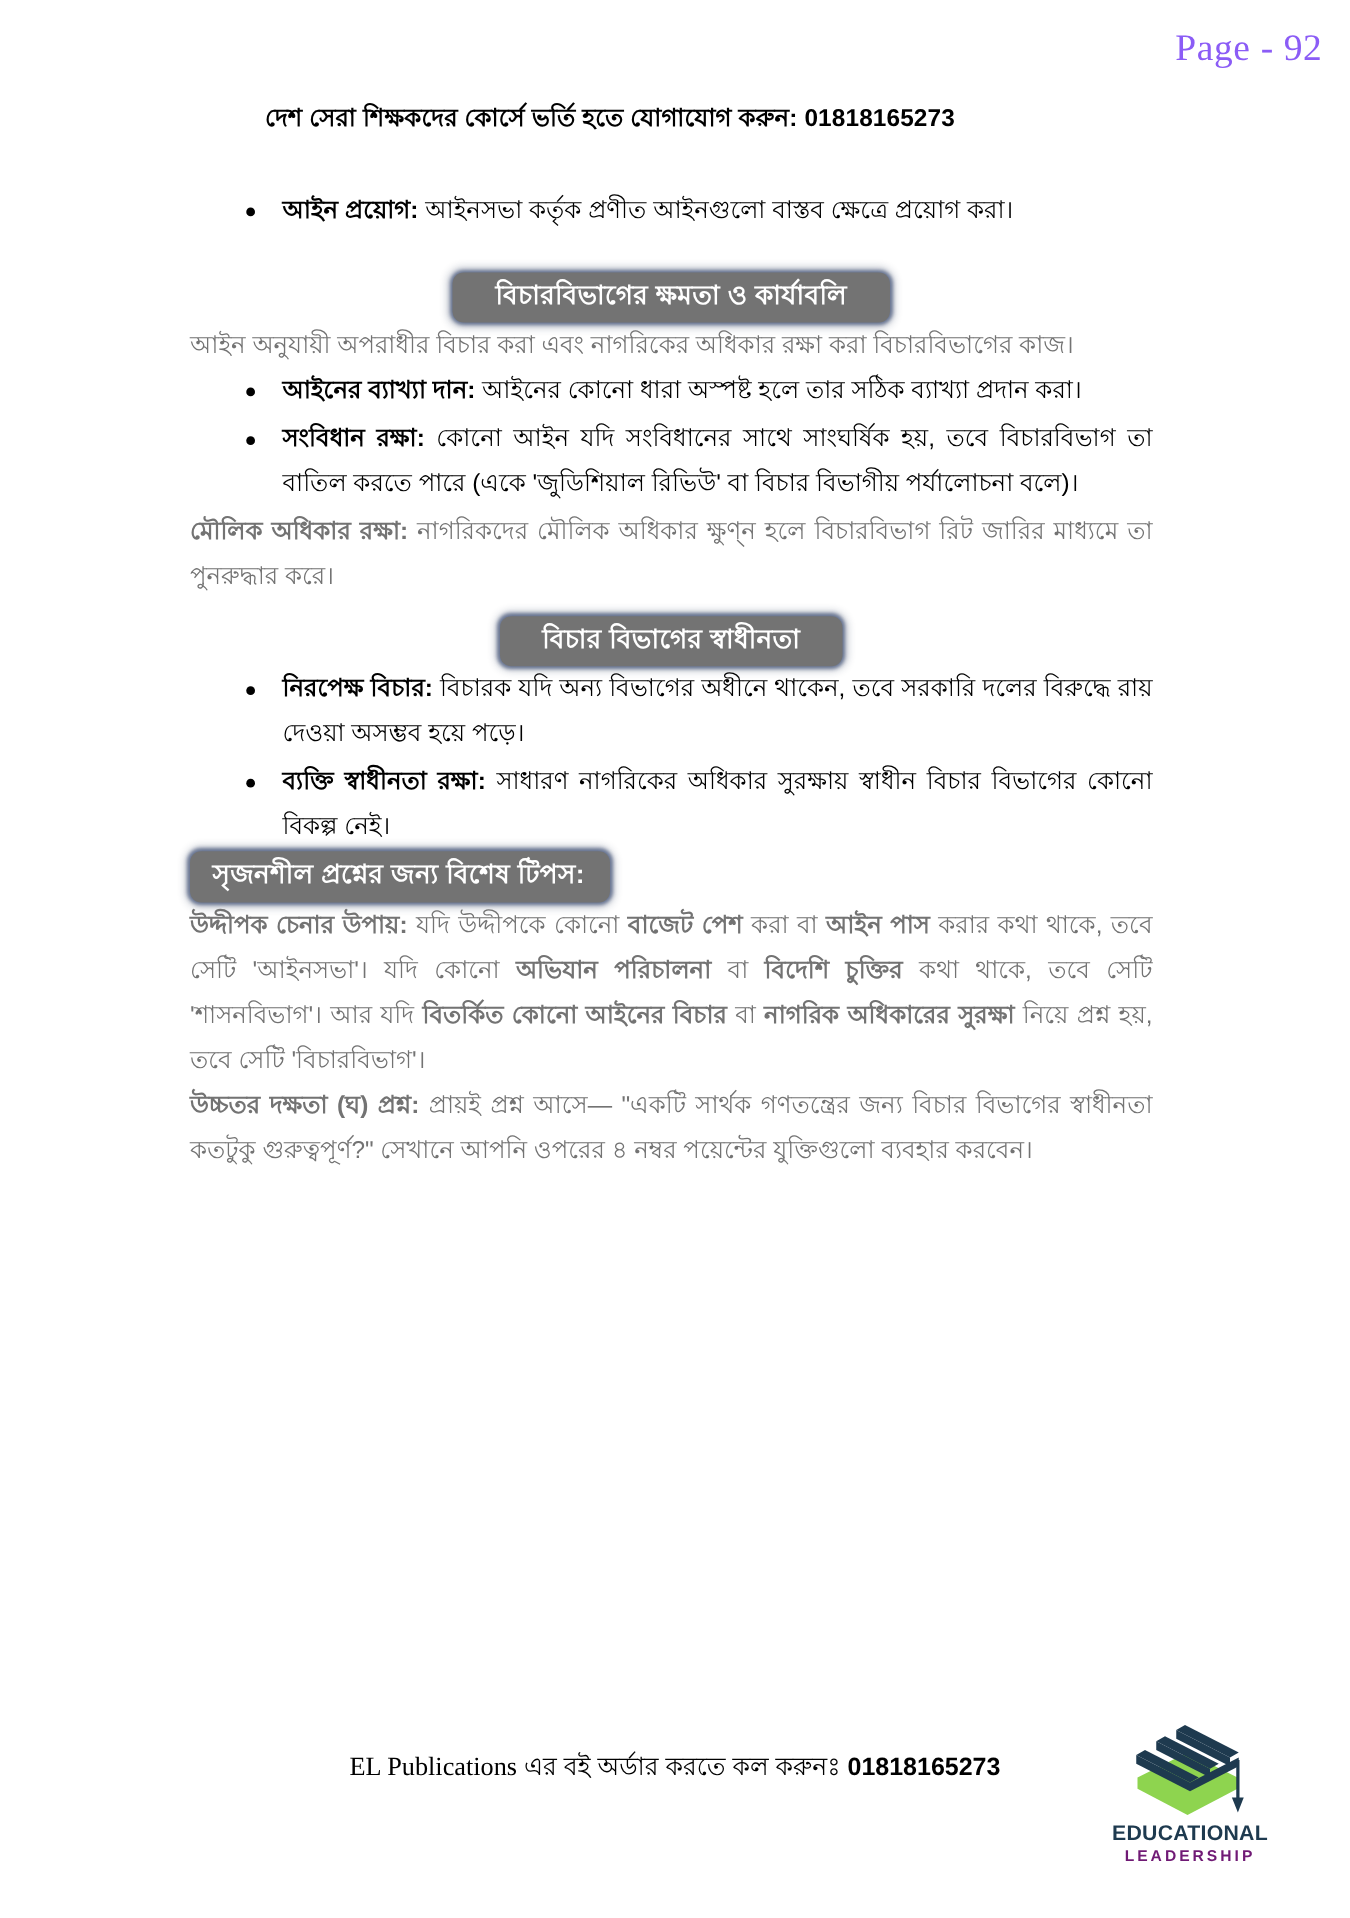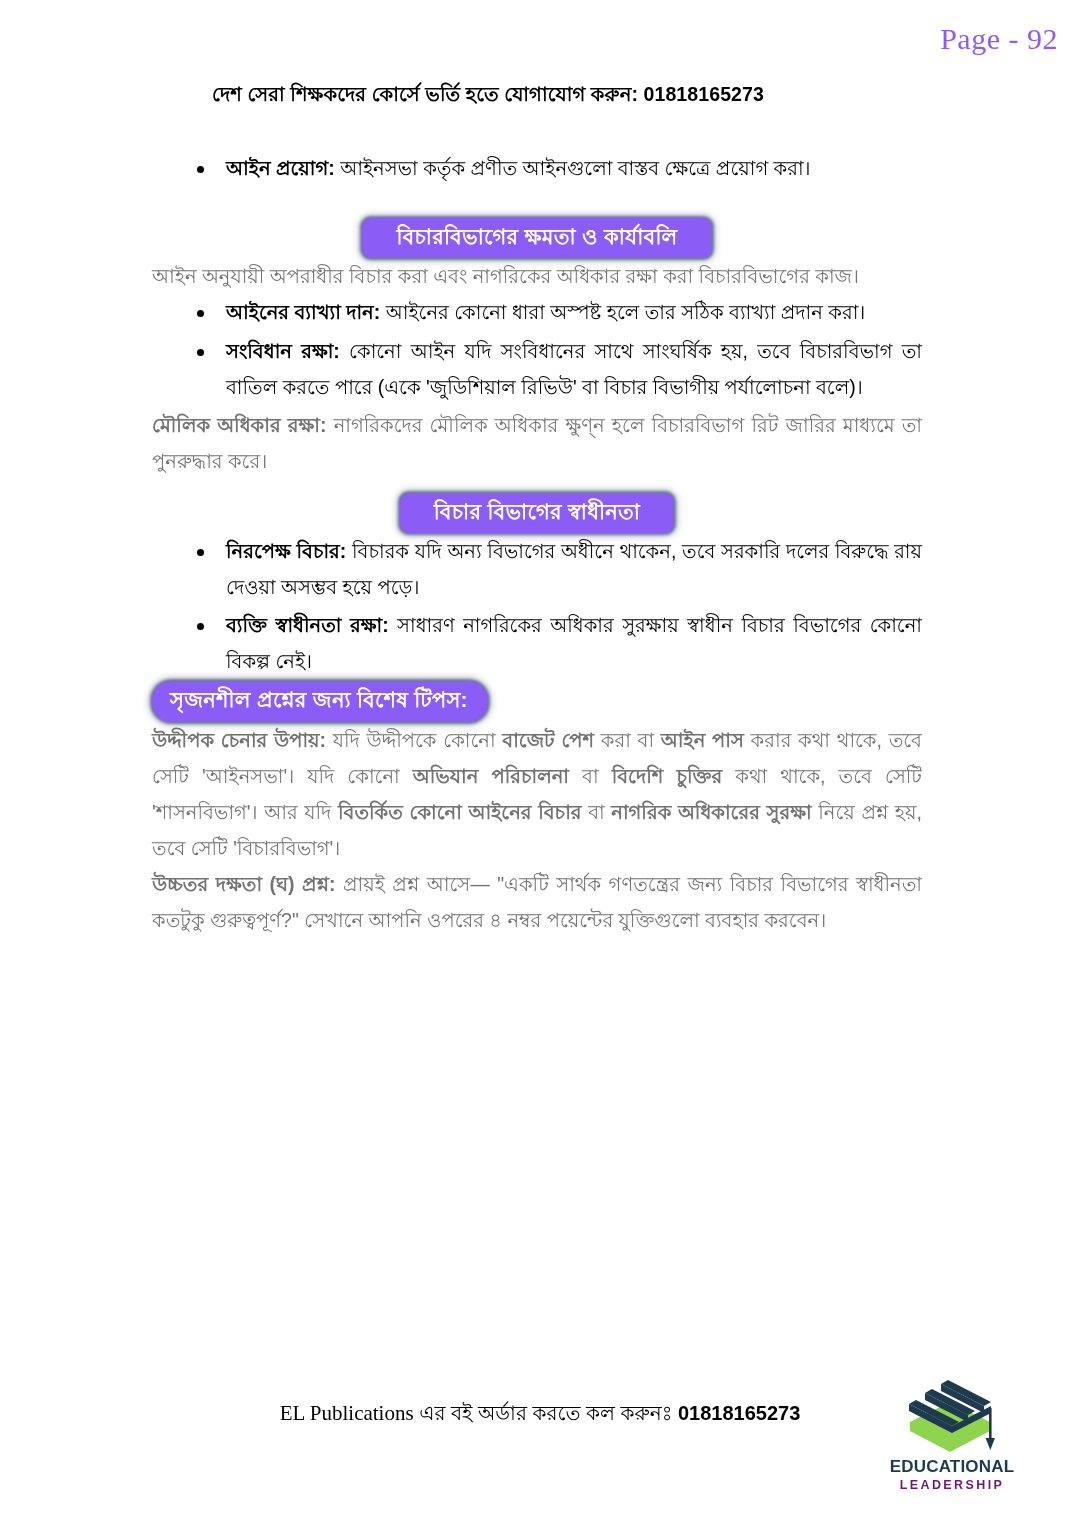--- a/index.html
+++ b/index.html
@@ -87,34 +87,34 @@
     background: #000000;
     border-radius: 50%;
   }
 
   
   .banner-wrap { display: block; width: 100%; }
   .banner-wrap.center { text-align: center; }
   .banner-wrap.left { text-align: left; }
   .banner {
     display: inline-block;
-    background: #8b5cf6;
+    background: #737373;
     color: #ffffff;
     border-radius: 9px;
     padding: 5px 34px 7px 34px;
     font-family: "Liberation Sans", "DejaVu Sans", sans-serif;
     font-size: 21px;
     font-weight: bold;
     letter-spacing: 0.3px;
     line-height: 1.35;
     box-shadow: 0 0 3px 2px rgba(30, 50, 95, 0.55),
                 0 0 7px 3px rgba(20, 35, 70, 0.30);
     white-space: nowrap;
   }
-  .banner.tips { padding: 5px 20px 7px 18px; border-radius: 19px; }
+  .banner.tips { padding: 5px 20px 7px 18px; }
 
   .gap-sm { height: 14px; }
   .gap-lg { height: 30px; }
 
   
   .footer-line {
     position: absolute;
     left: 0;
     right: 0;
     top: 1398px;

